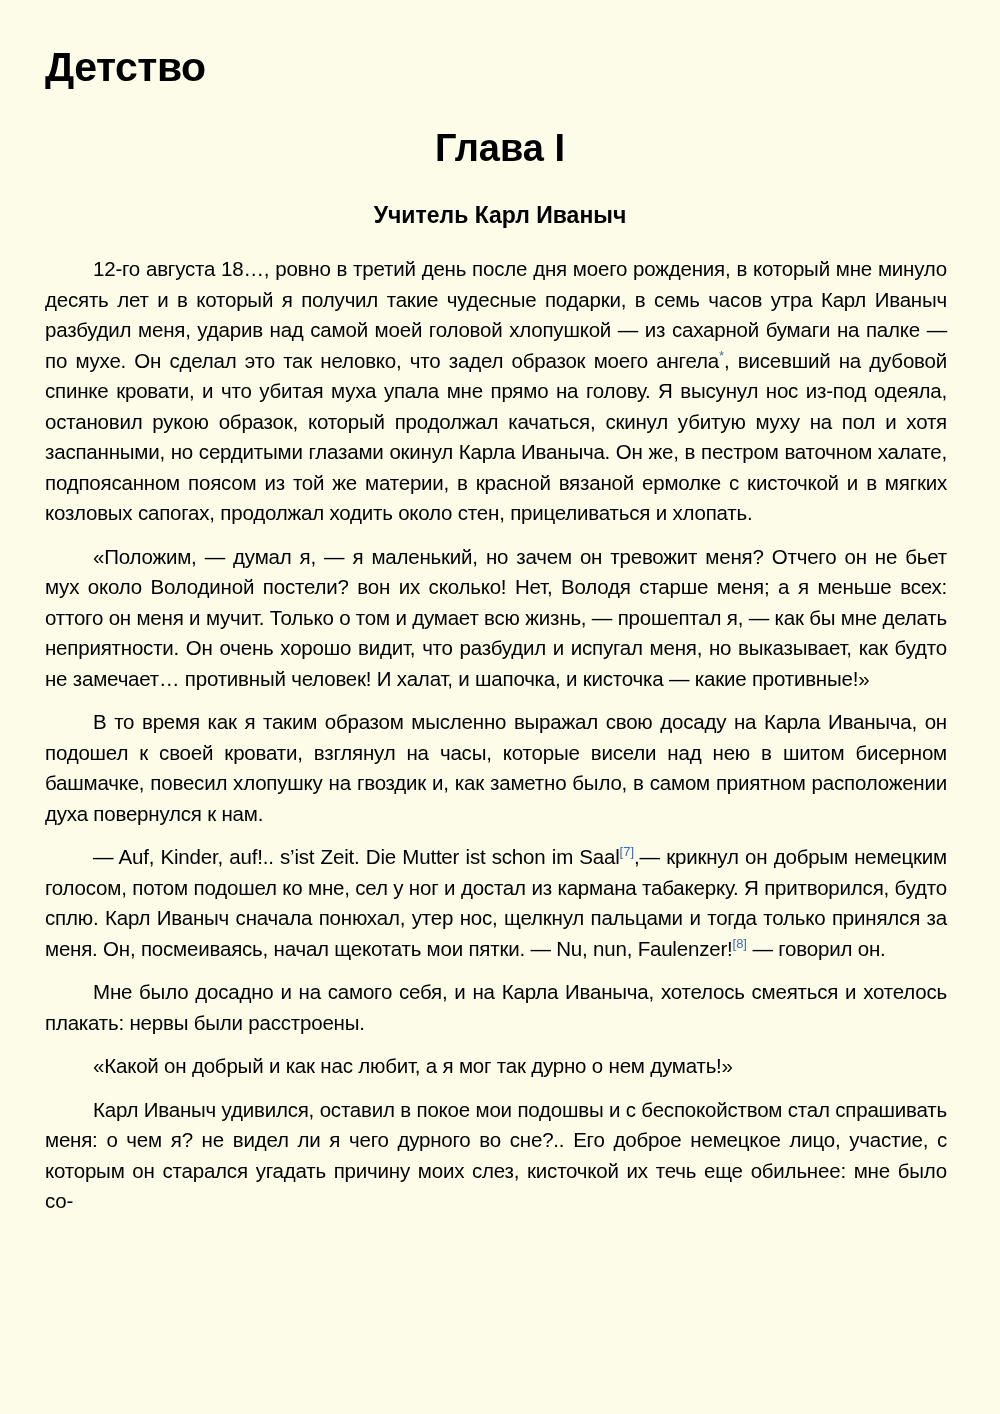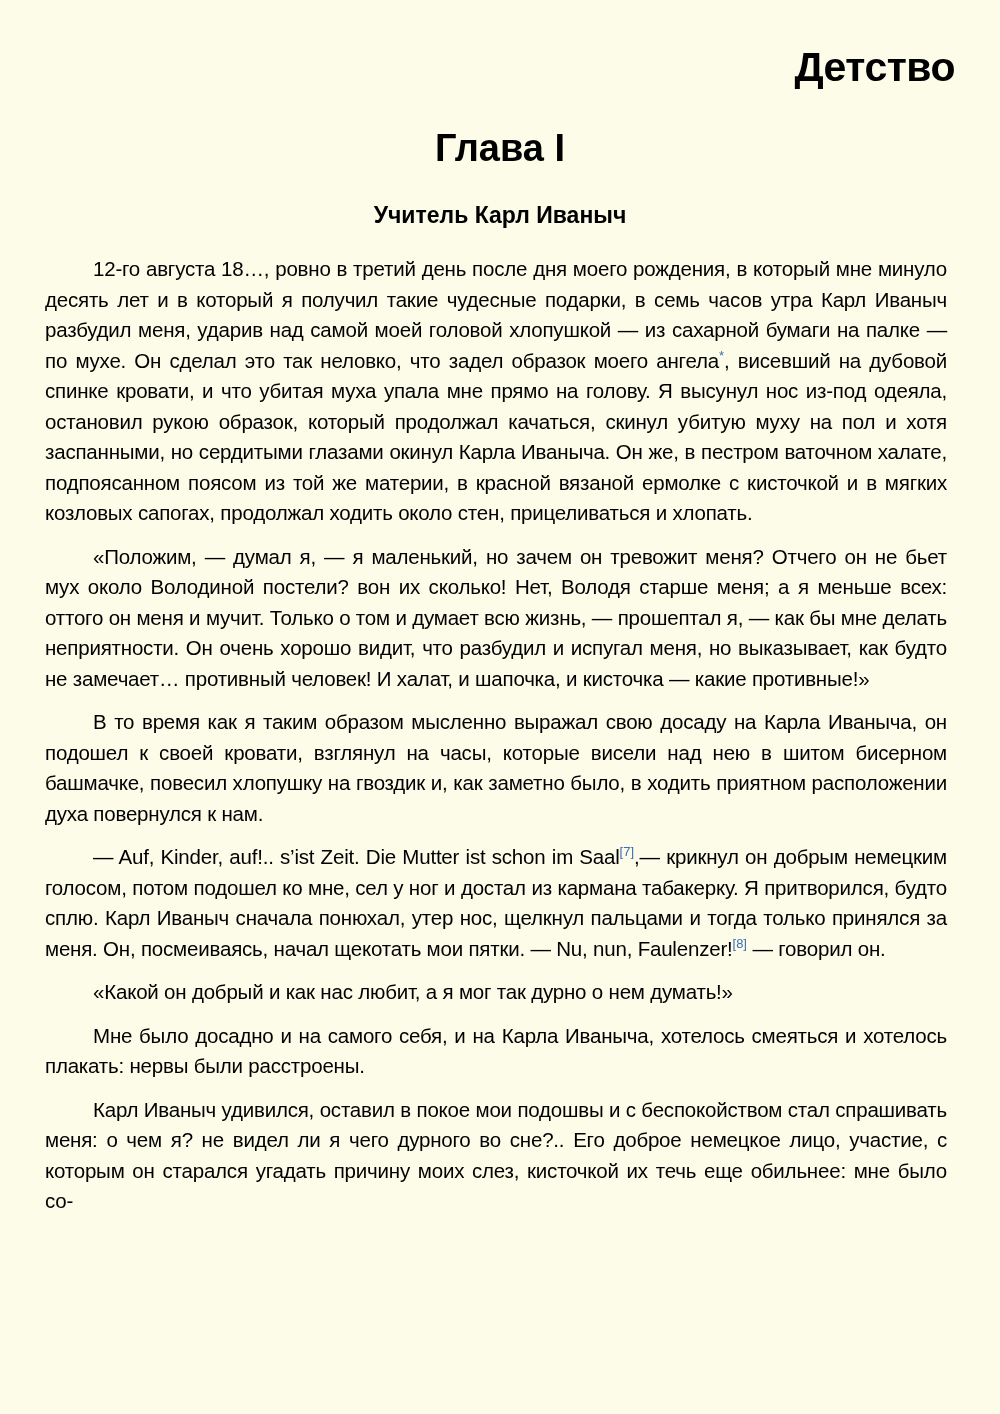--- a/index.html
+++ b/index.html
@@ -18,21 +18,21 @@
     width:1000px;
     min-height:1414px;
     margin:0 auto;
     box-sizing:border-box;
     padding:44px 45px 28px 45px;
     background:var(--bg);
   }
   h1.book-title{
     font-size:41px;
     font-weight:700;
-    text-align:right;
+    text-align:left;
     margin:0;
     letter-spacing:-0.5px;
   }
   h2.chapter-title{
     font-size:38px;
     font-weight:700;
     text-align:center;
     margin:36px 0 0 0;
   }
   h2.section-title{
@@ -63,20 +63,20 @@
 <body>
 
 <main class="page">
   <h1 class="book-title">Детство</h1>
   <h2 class="chapter-title">Глава I</h2>
   <h2 class="section-title">Учитель Карл Иваныч</h2>
 
   <div class="body-text">
       <p>12-го августа 18…, ровно в третий день после дня моего рождения, в который мне минуло десять лет и в который я получил такие чудесные подарки, в семь часов утра Карл Иваныч разбудил меня, ударив над самой моей головой хлопушкой — из сахарной бумаги на палке — по мухе. Он сделал это так неловко, что задел образок моего ангела<sup class="note-link">*</sup>, висевший на дубовой спинке кровати, и что убитая муха упала мне прямо на голову. Я высунул нос из-под одеяла, остановил рукою образок, который продолжал качаться, скинул убитую муху на пол и хотя заспанными, но сердитыми глазами окинул Карла Иваныча. Он же, в пестром ваточном халате, подпоясанном поясом из той же материи, в красной вязаной ермолке с кисточкой и в мягких козловых сапогах, продолжал ходить около стен, прицеливаться и хлопать.</p>
       <p>«Положим, — думал я, — я маленький, но зачем он тревожит меня? Отчего он не бьет мух около Володиной постели? вон их сколько! Нет, Володя старше меня; а я меньше всех: оттого он меня и мучит. Только о том и думает всю жизнь, — прошептал я, — как бы мне делать неприятности. Он очень хорошо видит, что разбудил и испугал меня, но выказывает, как будто не замечает… противный человек! И халат, и шапочка, и кисточка — какие противные!»</p>
-      <p>В то время как я таким образом мысленно выражал свою досаду на Карла Иваныча, он подошел к своей кровати, взглянул на часы, которые висели над нею в шитом бисерном башмачке, повесил хлопушку на гвоздик и, как заметно было, в ходить приятном расположении духа повернулся к нам.</p>
+      <p>В то время как я таким образом мысленно выражал свою досаду на Карла Иваныча, он подошел к своей кровати, взглянул на часы, которые висели над нею в шитом бисерном башмачке, повесил хлопушку на гвоздик и, как заметно было, в самом приятном расположении духа повернулся к нам.</p>
       <p>— Auf, Kinder, auf!.. s’ist Zeit. Die Mutter ist schon im Saal<sup class="note-link">[7]</sup>,— крикнул он добрым немецким голосом, потом подошел ко мне, сел у ног и достал из кармана табакерку. Я притворился, будто сплю. Карл Иваныч сначала понюхал, утер нос, щелкнул пальцами и тогда только принялся за меня. Он, посмеиваясь, начал щекотать мои пятки. — Nu, nun, Faulenzer!<sup class="note-link">[8]</sup> — говорил он.</p>
+      <p>Мне было досадно и на самого себя, и на Карла Иваныча, хотелось смеяться и хотелось плакать: нервы были расстроены.</p>
       <p>«Какой он добрый и как нас любит, а я мог так дурно о нем думать!»</p>
-      <p>Мне было досадно и на самого себя, и на Карла Иваныча, хотелось смеяться и хотелось плакать: нервы были расстроены.</p>
       <p>Карл Иваныч удивился, оставил в покое мои подошвы и с беспокойством стал спрашивать меня: о чем я? не видел ли я чего дурного во сне?.. Его доброе немецкое лицо, участие, с которым он старался угадать причину моих слез, кисточкой их течь еще обильнее: мне было со-</p>
     </div>
 
 </main>
 
 </body></html>

